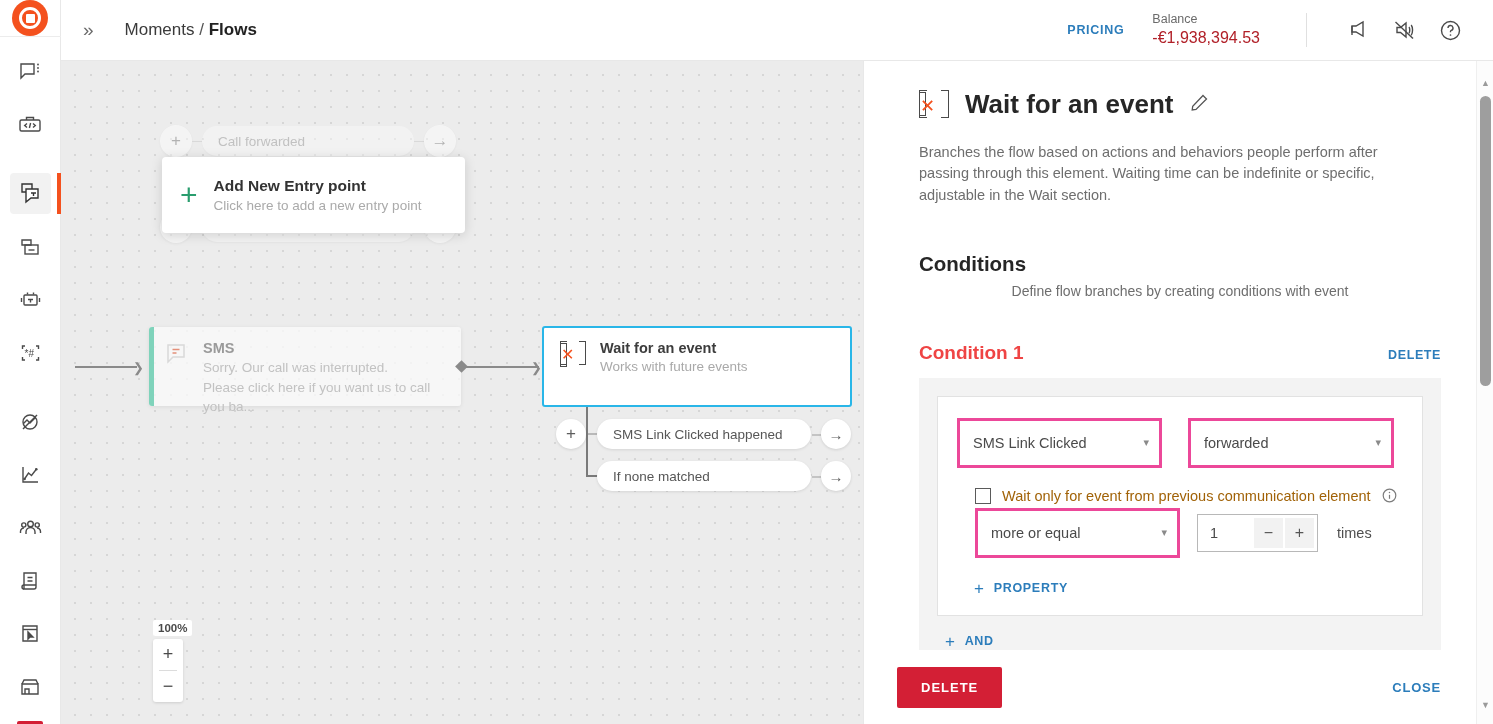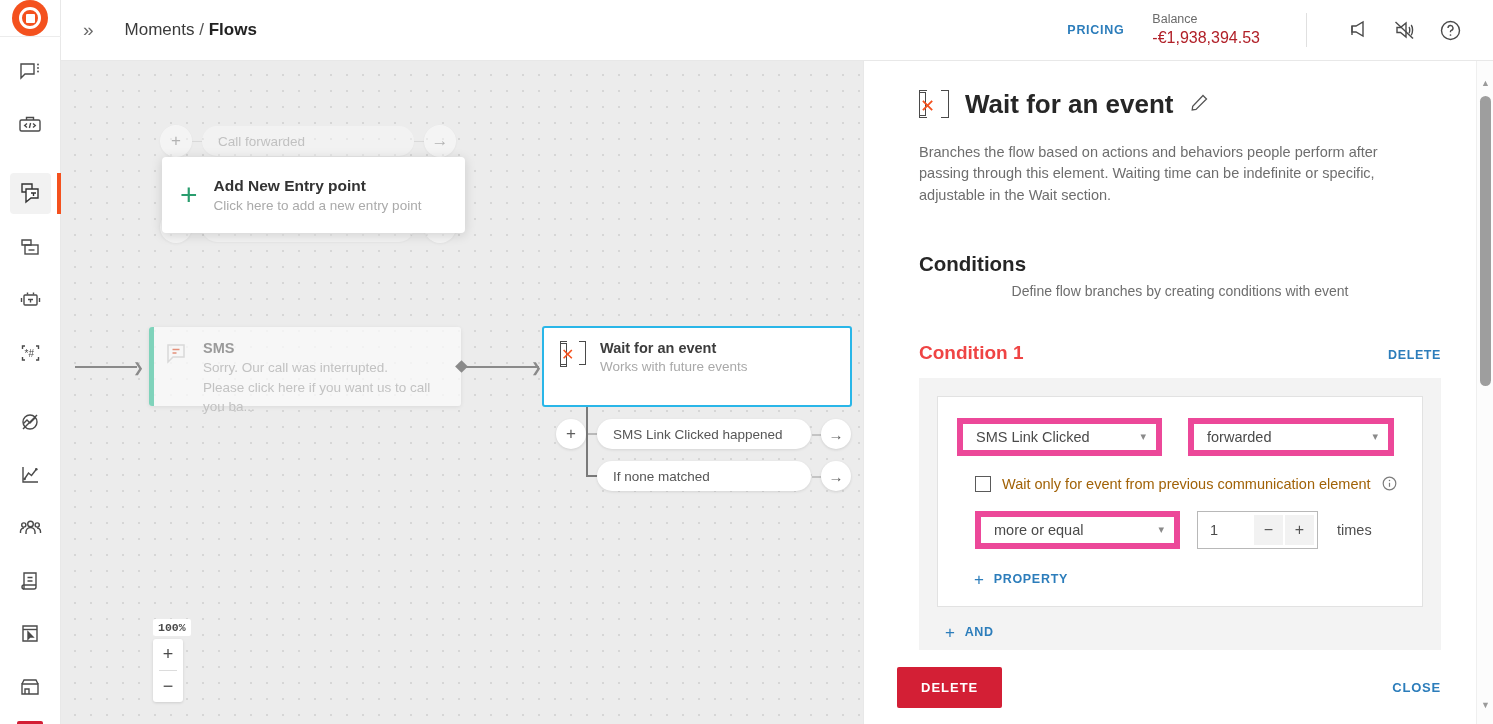--- a/index.html
+++ b/index.html
@@ -164,21 +164,21 @@
   .branch-arrow {
     position: absolute; width: 30px; height: 30px; border-radius: 50%; background: #fff;
     display: flex; align-items: center; justify-content: center; color: #5d5d5d;
     font-size: 15px; box-shadow: 0 1px 3px rgba(0,0,0,.12); cursor: pointer;
   }
   .connector { position: absolute; background: #8a8a8a; }
 
   .zoombox { position: absolute; left: 92px; bottom: 22px; }
   .zoom-label {
     background: #fff; font-size: 11.5px; font-weight: bold; color: #4a4a4a;
-    padding: 2px 5px; border-radius: 2px; display: inline-block; margin-bottom: 3px; font-family: Liberation Mono, monospace;
+    padding: 2px 5px; border-radius: 2px; display: inline-block; margin-bottom: 3px;
   }
   .zoom-btns {
     background: #fff; width: 30px; border-radius: 3px; box-shadow: 0 1px 3px rgba(0,0,0,.13);
     display: flex; flex-direction: column; align-items: center;
   }
   .zoom-btn {
     width: 30px; height: 31px; display: flex; align-items: center; justify-content: center;
     font-size: 18px; color: #4a4a4a; cursor: pointer;
   }
   .zoom-line { width: 18px; height: 1px; background: #dcdcdc; }
@@ -199,35 +199,35 @@
 
   .cond-head { display: flex; align-items: baseline; margin-top: 43px; }
   .cond-title { font-size: 19px; font-weight: bold; color: #ef4444; }
   .remove-link { margin-left: auto; color: #2c7dbb; font-size: 12.5px; font-weight: bold; letter-spacing: .6px; cursor: pointer; }
 
   .cond-box { background: #f3f3f3; padding: 18px; margin-top: 14px; }
   .cond-inner { background: #fff; border: 1px solid #e2e2e2; padding: 21px 19px 18px 19px; }
 
   .row { display: flex; align-items: center; }
   .select {
-    height: 38px; border: 6px solid #ec4899; background: #fff;
+    height: 50px; border: 3px solid #ec4899; background: #fff;
     display: flex; align-items: center; padding: 0 10px 0 13px;
     font-size: 14.5px; color: #4a4a4a; cursor: pointer;
   }
   .select .caret { margin-left: auto; color: #8a8a8a; font-size: 11px; padding-left: 10px; }
   .sel-event { width: 205px; }
   .sel-happened { width: 206px; margin-left: 26px; }
   .sel-op { width: 205px; }
 
   .chk-row { display: flex; align-items: center; margin-top: 20px; padding-left: 18px; gap: 11px; }
   .chkbox { width: 16px; height: 16px; border: 1.6px solid #5a5a5a; background: #fff; cursor: pointer; flex: 0 0 16px; }
   .chk-label { font-size: 14.5px; color: #a16207; }
   .info-ico { color: #7c7c7c; cursor: pointer; display: inline-flex; }
 
-  .num-row { display: flex; align-items: center; margin-top: 19px; padding-left: 18px; }
+  .num-row { display: flex; align-items: center; margin-top: 4px; padding-left: 18px; }
   .stepper {
     width: 121px; height: 38px; border: 1px solid #b8b8b8; background: #fff;
     display: flex; align-items: center; padding: 0 3px 0 12px;
   }
   .stepper .val { font-size: 14.5px; color: #4a4a4a; flex: 1 1 auto; }
   .step-btn {
     width: 29px; height: 30px; background: #f2f2f2; display: flex;
     align-items: center; justify-content: center; font-size: 16px; color: #555;
     cursor: pointer; margin-left: 2px;
   }

